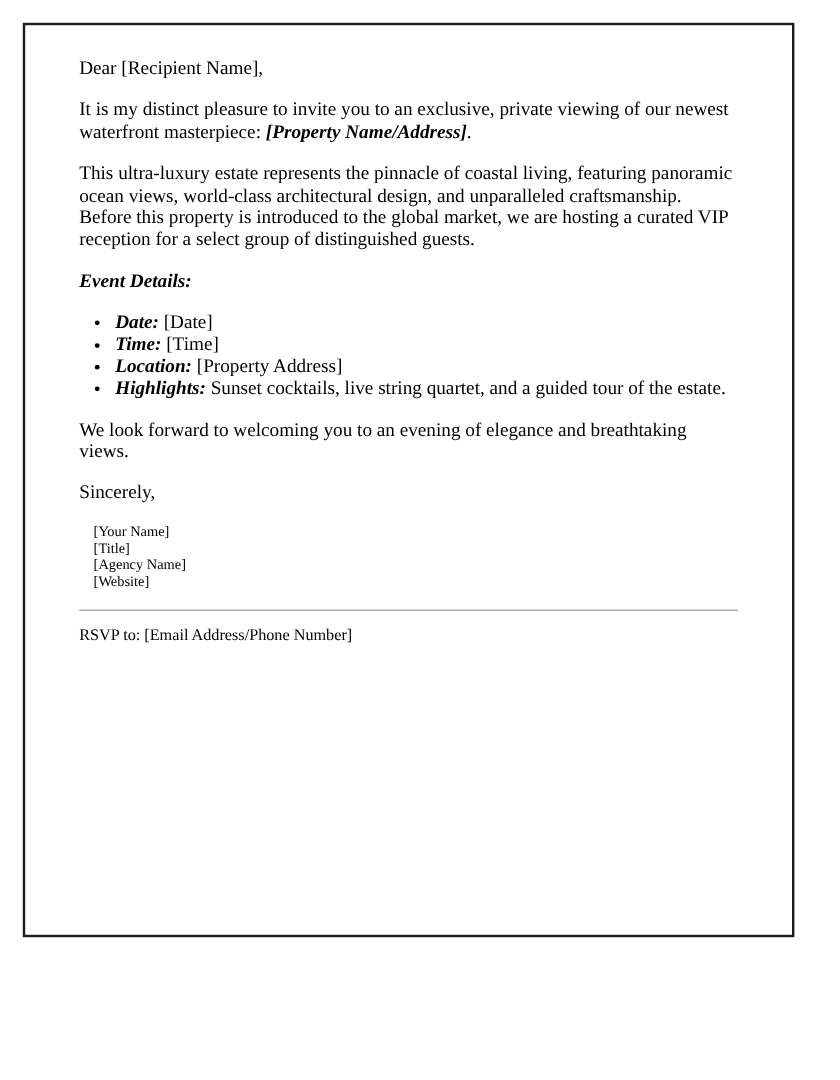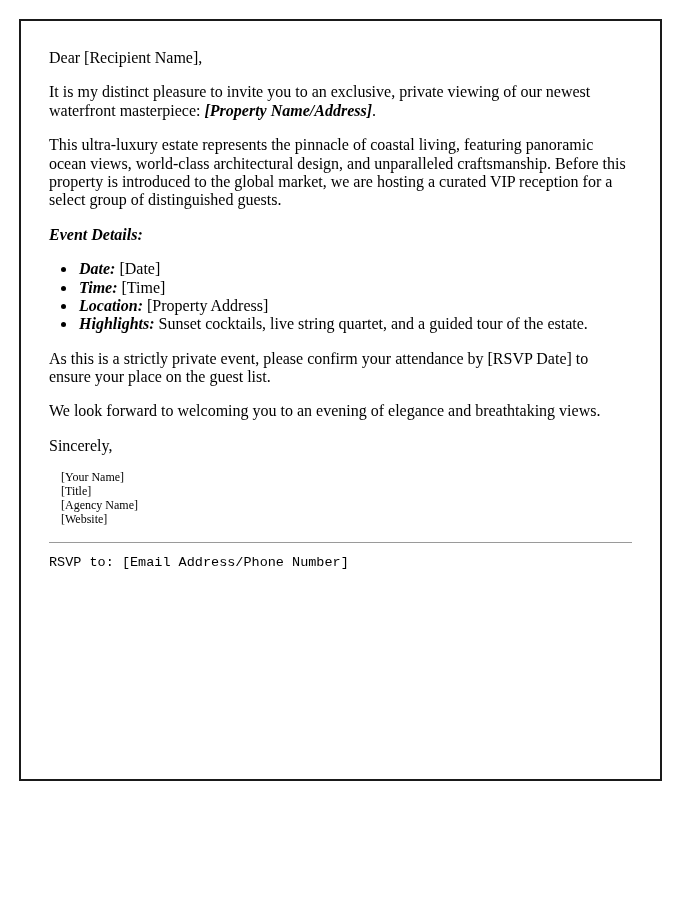--- a/index.html
+++ b/index.html
@@ -15,21 +15,21 @@
     position: relative;
   }
   .letter-box {
     position: absolute;
     left: 19px;
     top: 19px;
     width: 643px;
     height: 762px;
     box-sizing: border-box;
     border: 2px solid #1a1a1a;
-    padding: 12px 28px;
+    padding: 12px 45px;
     background: #ffffff;
     overflow: hidden;
   }
   .letter-box p {
     font-size: 16px;
     line-height: 1.15;
     margin: 16px 0;
   }
   .bold { font-weight: bold; font-style: italic; }
   ul.event-list {
@@ -49,21 +49,20 @@
   }
   hr.footer-rule {
     border: none;
     border-top: 1px solid #9a9a9a;
     margin: 16px 0 12px 0;
   }
   .rsvp-line {
     font-size: 13.5px !important;
     line-height: 1.2;
     margin: 12px 0 !important;
-    font-family: Liberation Mono, monospace;
   }
 </style>
 </head>
 <body>
 
 <div class="letter-box">
 
   <p>Dear [Recipient Name],</p>
 
   <p><span>It is my distinct pleasure to invite you to an exclusive, private viewing of our newest waterfront masterpiece: </span><span class="bold">[Property Name/Address]</span><span>.</span></p>
@@ -72,21 +71,20 @@
 
   <p class="bold">Event Details:</p>
 
   <ul class="event-list">
     <li><span class="bold">Date:</span><span> [Date]</span></li>
     <li><span class="bold">Time:</span><span> [Time]</span></li>
     <li><span class="bold">Location:</span><span> [Property Address]</span></li>
     <li><span class="bold">Highlights:</span><span> Sunset cocktails, live string quartet, and a guided tour of the estate.</span></li>
   </ul>
 
-  <p>As this is a strictly private event, please confirm your attendance by [RSVP Date] to ensure your place on the guest list.</p>
 
   <p>We look forward to welcoming you to an evening of elegance and breathtaking views.</p>
 
   <p>Sincerely,</p>
 
   <div class="signature-block">
     <div>[Your Name]</div>
     <div>[Title]</div>
     <div>[Agency Name]</div>
     <div>[Website]</div>

